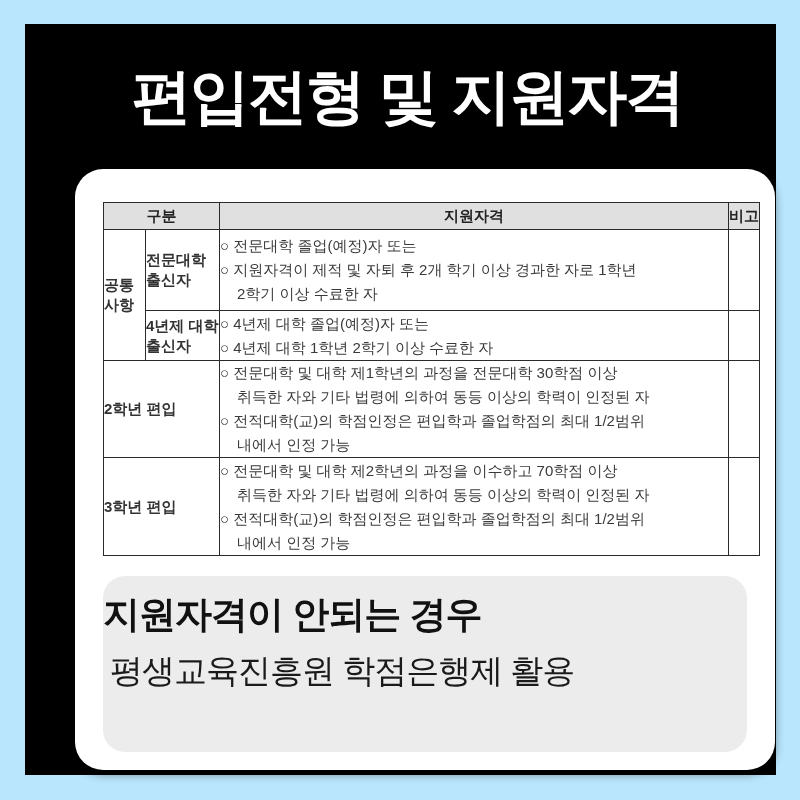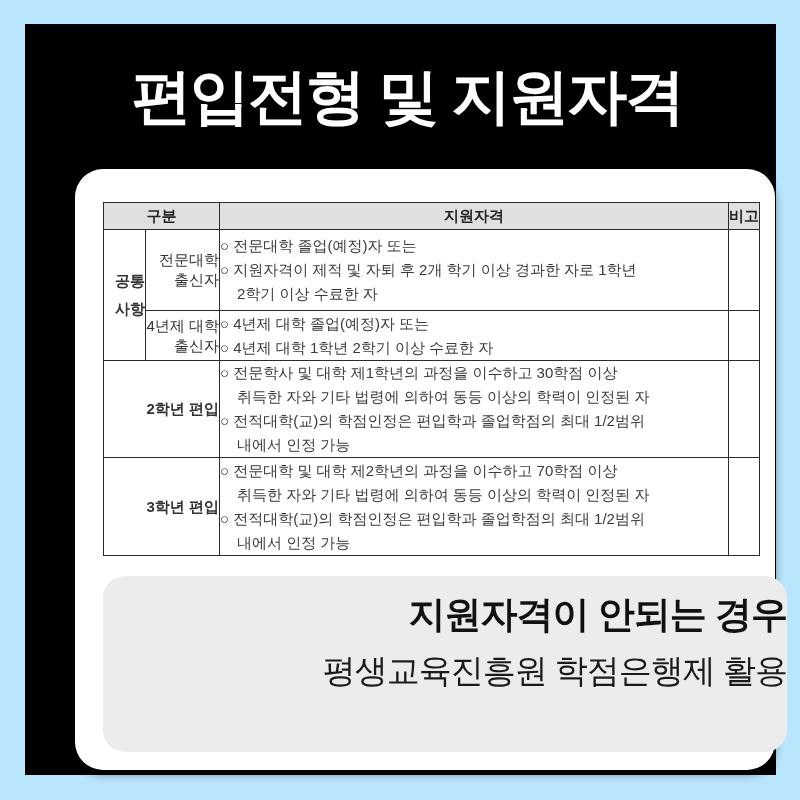--- a/index.html
+++ b/index.html
@@ -41,24 +41,24 @@
     margin-top:32px;
   }
   table.qual th{
     background:#e0e0e0;
     font-weight:700;
     height:26px;
     text-align:center;
     color:#222222;
   }
   td.label-center{
-    text-align:right;font-weight:600;white-space:pre-line;line-height:28px;
+    text-align:left;font-weight:600;white-space:pre-line;line-height:20px;
   }
   td.label-left{
-    text-align:right;font-weight:400;white-space:pre-line;line-height:20px;
+    text-align:left;font-weight:700;white-space:pre-line;line-height:20px;
     padding-left:7px;
   }
   td.content{
     padding:6px 6px 6px 12px;
   }
   td.note-cell{}
   .qual-item{
     white-space:pre-line;
     text-indent:-17px;
     padding-left:17px;
@@ -66,32 +66,31 @@
     line-height:24px;
     color:#3a3a3a;
   }
   tr.r1 td{height:80px;}
   tr.r2 td{height:49px;}
   tr.r3 td{height:92px;}
   tr.r4 td{height:97px;}
   .notice{
     position:absolute;left:28px;top:407px;width:644px;height:176px;
     background:#ececec;border-radius:22px;
-    text-align:right;
-    padding-left:40px;
+    text-align:left;
   }
   .notice-title{
     margin-top:18px;
     font-size:37px;font-weight:900;color:#111111;
     letter-spacing:-1px;line-height:42px;
   }
   .notice-body{
     margin-top:12px;
     font-size:33px;font-weight:500;color:#1a1a1a;
-    letter-spacing:-1px;line-height:45px;
+    letter-spacing:-1px;line-height:45px;margin-left:7px;
   }
 </style>
 </head>
 <body>
 
 <div class="black-panel">
 
   <div class="main-title">편입전형 및 지원자격</div>
 
   <div class="card">
@@ -129,21 +128,21 @@
         <td class="content">
           <div class="qual-item">○ 4년제 대학 졸업(예정)자 또는</div>
           <div class="qual-item">○ 4년제 대학 1학년 2학기 이상 수료한 자</div>
         </td>
         <td class="note-cell"></td>
       </tr>
 
       <tr class="r3">
         <td colspan="2" class="label-center">2학년 편입</td>
         <td class="content">
-          <div class="qual-item">○ 전문학사 및 대학 제1학년의 과정을 이수하고 30학점 이상
+          <div class="qual-item">○ 전문대학 및 대학 제1학년의 과정을 전문대학 30학점 이상
 취득한 자와 기타 법령에 의하여 동등 이상의 학력이 인정된 자</div>
           <div class="qual-item">○ 전적대학(교)의 학점인정은 편입학과 졸업학점의 최대 1/2범위
 내에서 인정 가능</div>
         </td>
         <td class="note-cell"></td>
       </tr>
 
       <tr class="r4">
         <td colspan="2" class="label-center">3학년 편입</td>
         <td class="content">

